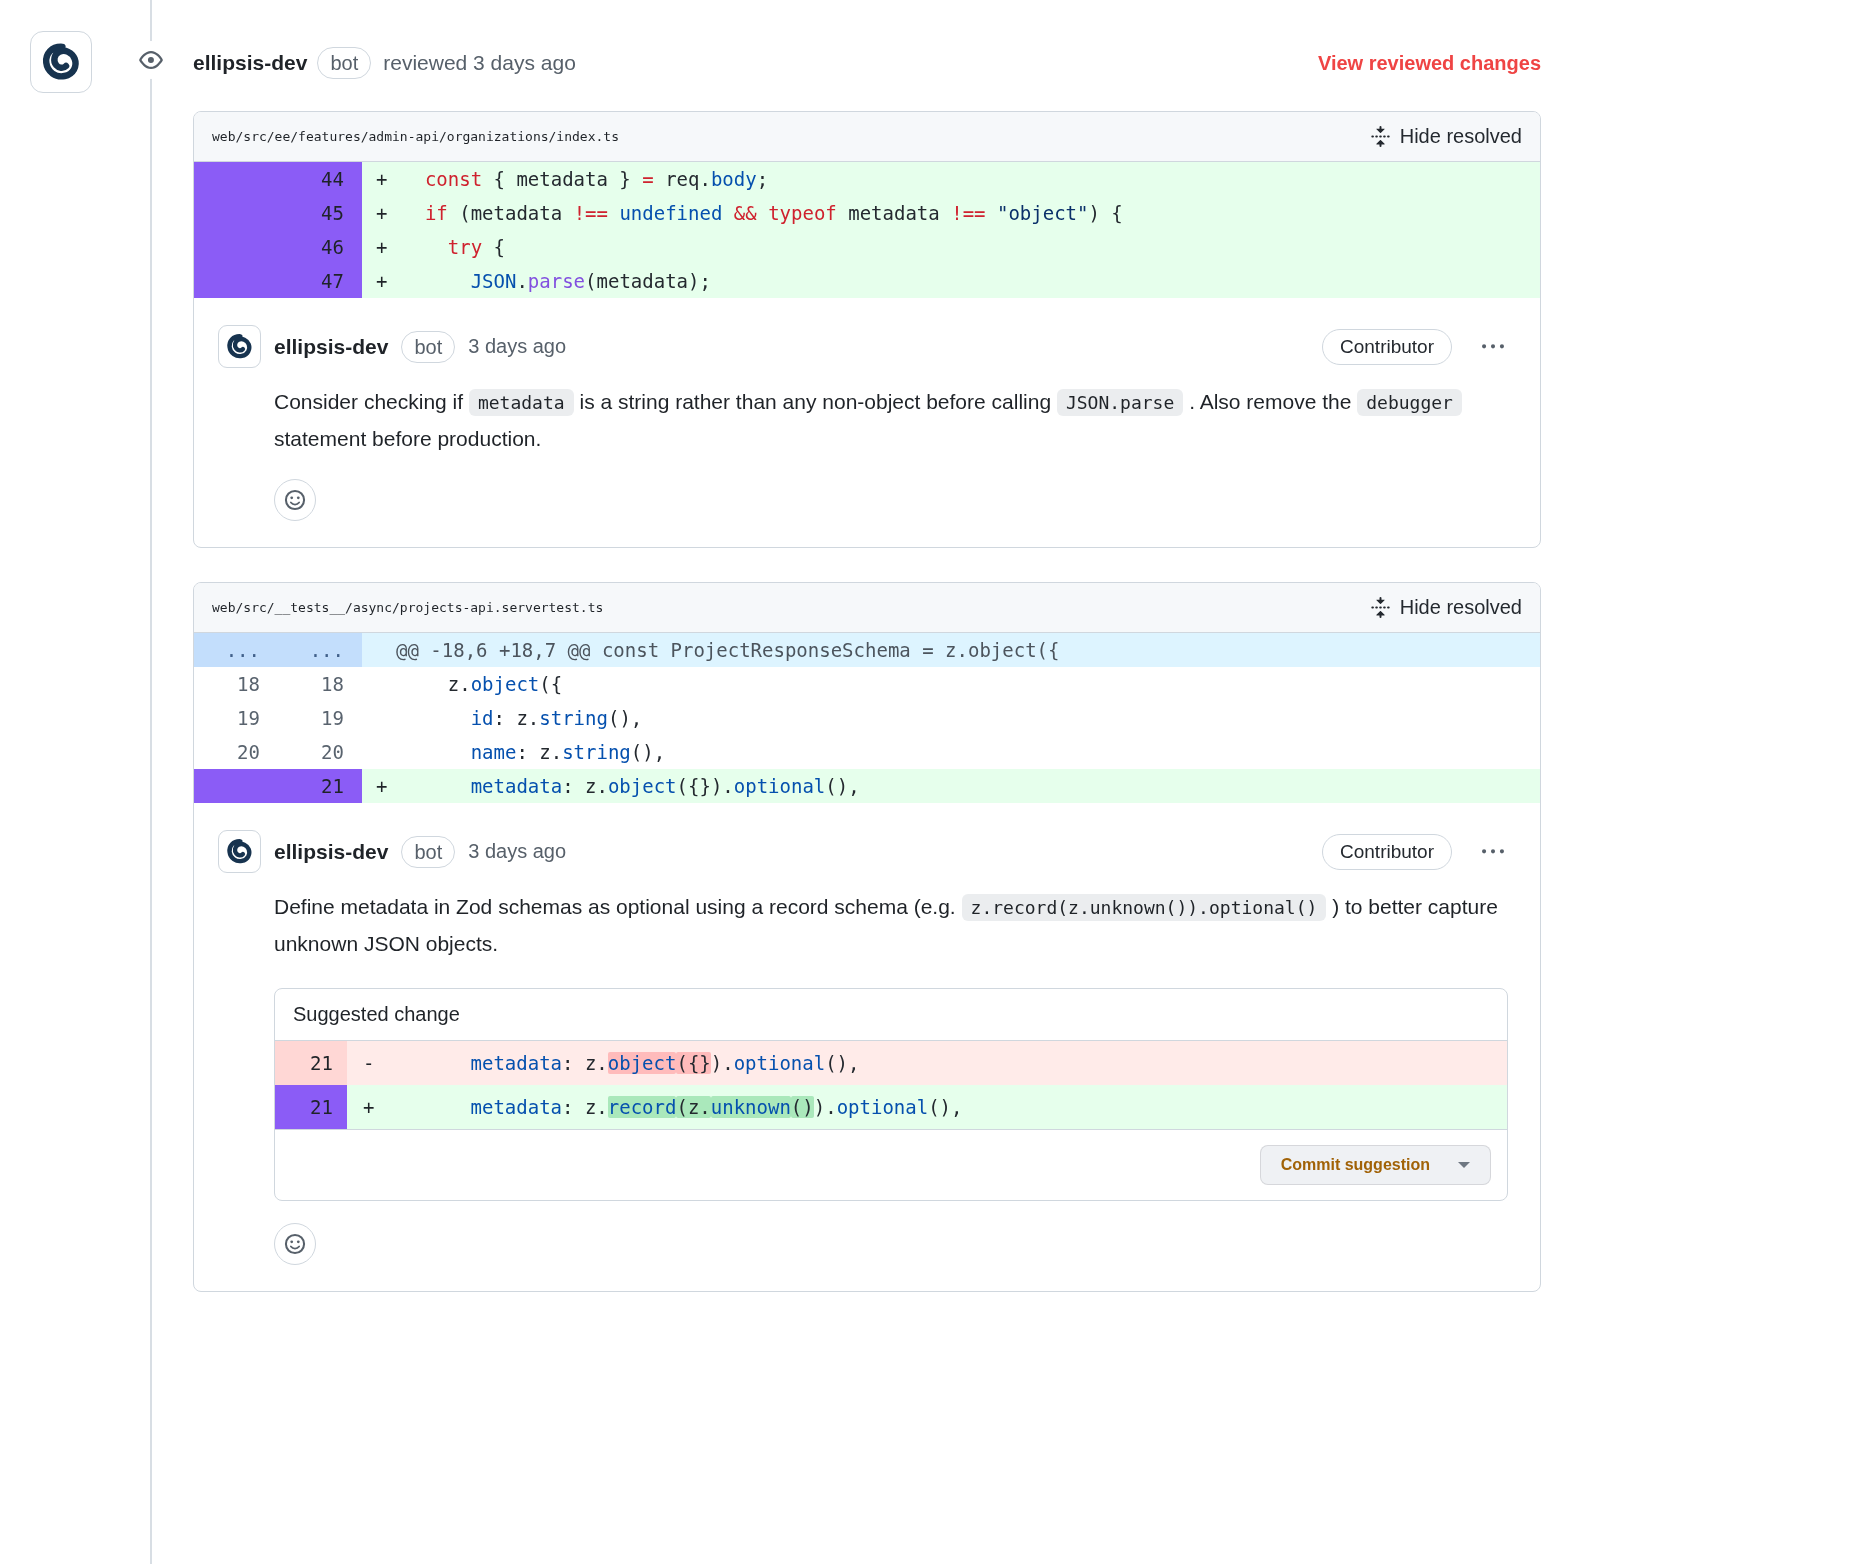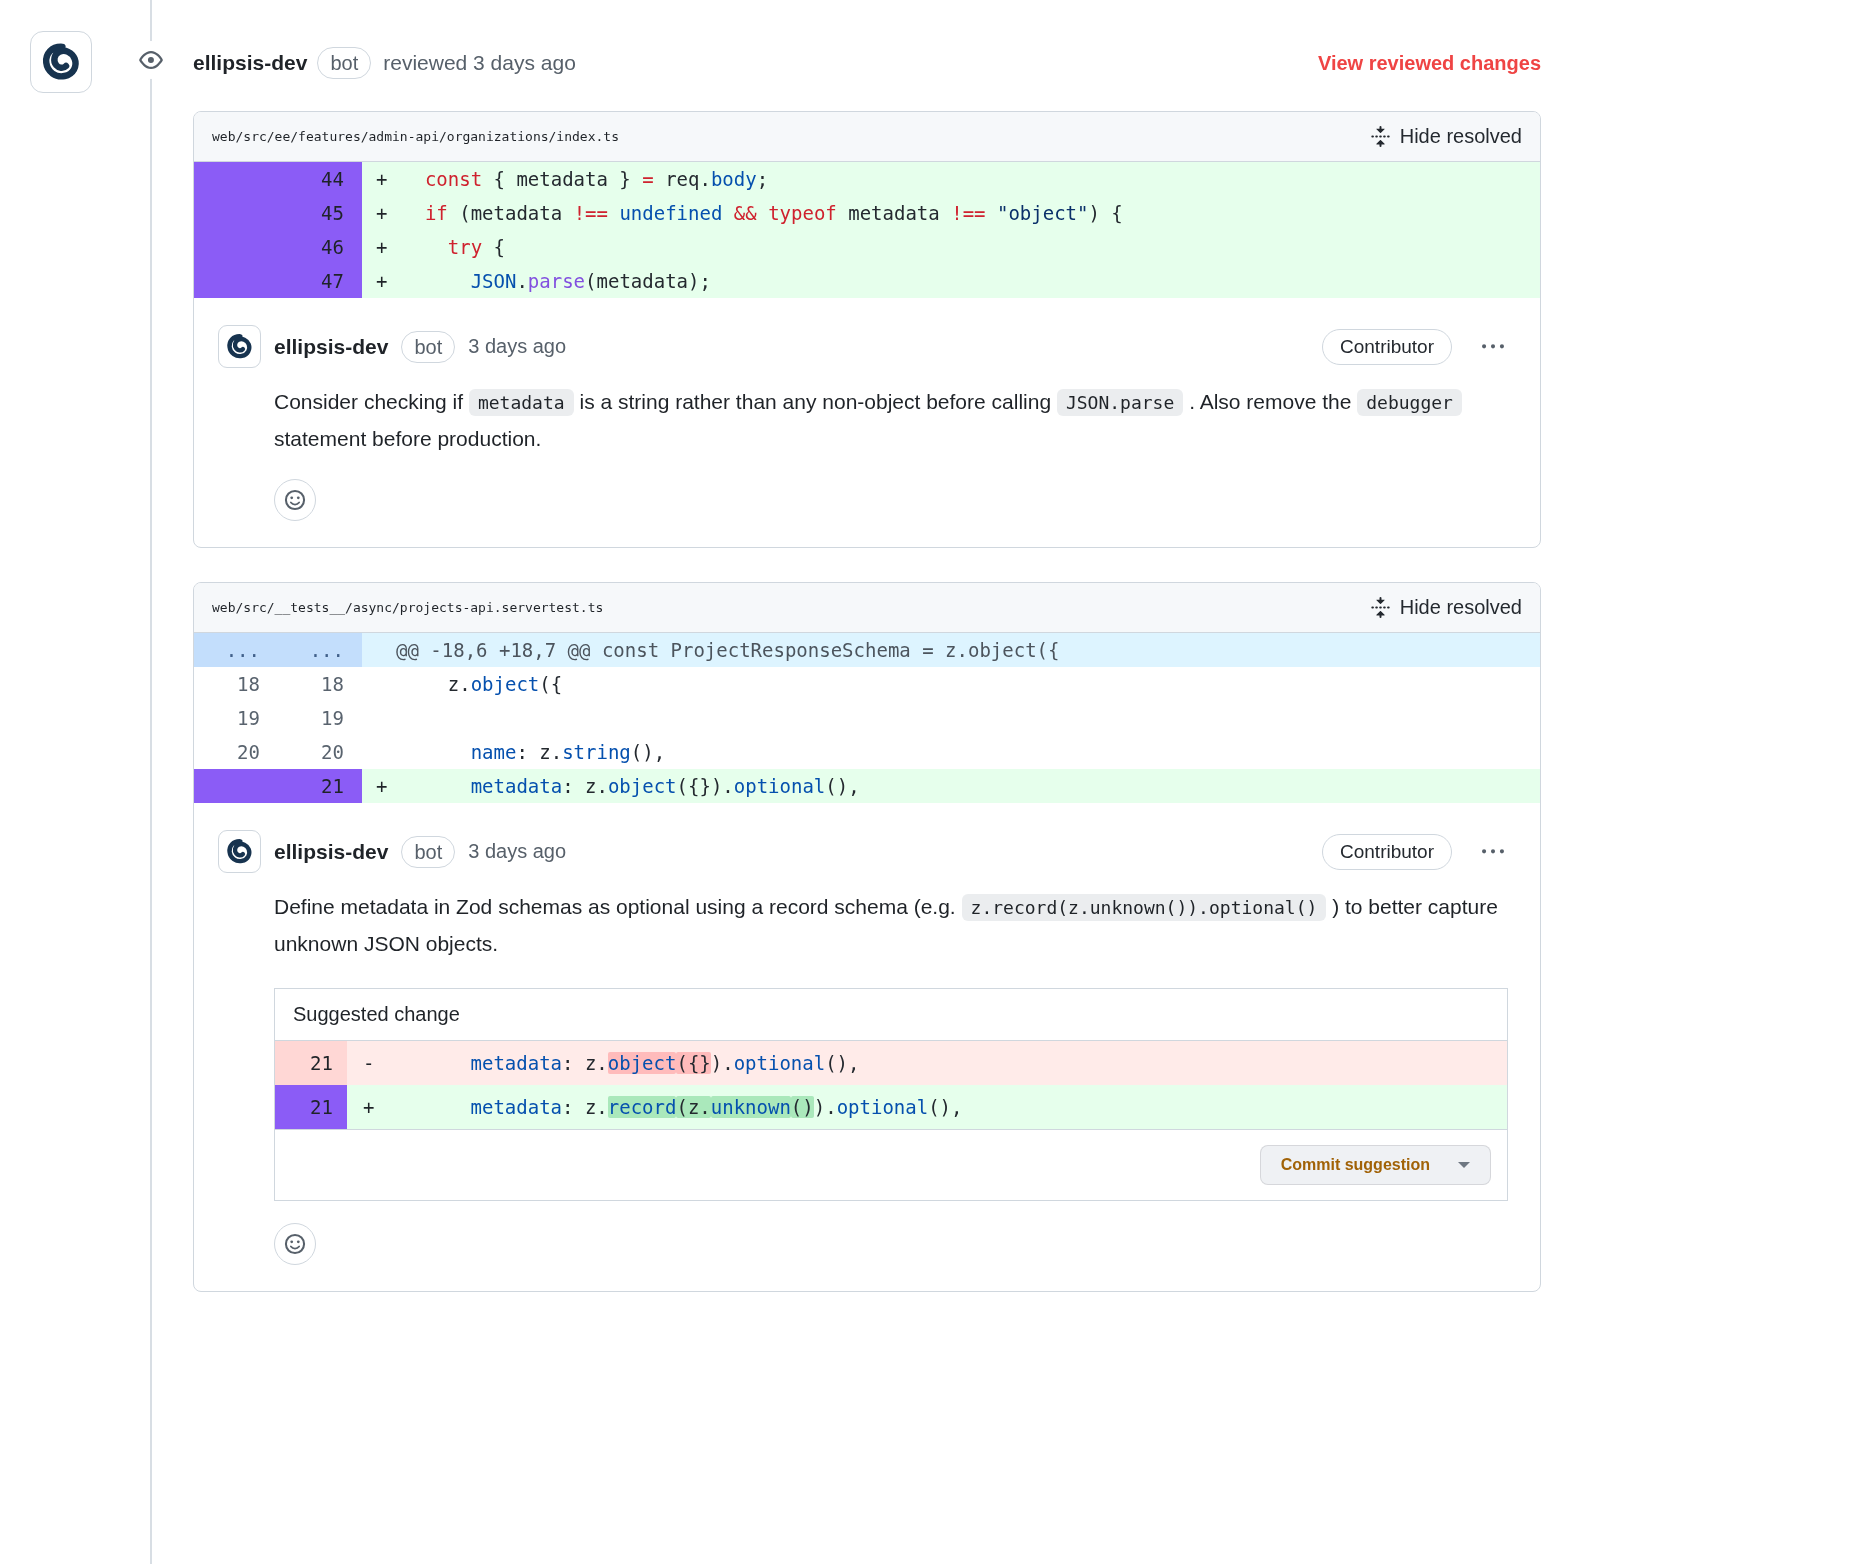--- a/index.html
+++ b/index.html
@@ -93,21 +93,21 @@
     background:rgba(175,184,193,.25);padding:3px 9px;border-radius:6px;white-space:nowrap;
   }
   .reaction-btn{
     margin:22px 0 0 56px;width:40px;height:40px;border-radius:50%;
     border:1px solid #d0d7de;background:#fff;display:flex;align-items:center;justify-content:center;
     cursor:pointer;
   }
 
   
   .suggestion{
-    margin:26px 0 0 56px;border:1px solid #d0d7de;border-radius:0;overflow:hidden;background:#fff;
+    margin:26px 0 0 56px;border:1px solid #d0d7de;border-radius:8px;overflow:hidden;background:#fff;
   }
   .sc-header{padding:14px 18px;font-size:20px;color:#1f2328;border-bottom:1px solid #d0d7de;}
   .s-rows{font-family:"DejaVu Sans Mono", monospace;font-size:19px;}
   .s-rows .drow{height:44px;line-height:44px;}
   .s-rows .ln{width:72px;padding-right:14px;}
   .s-rows .sign{width:32px;padding-left:16px;}
   .s-rows .code{padding-left:0;}
   .sc-footer{display:flex;justify-content:flex-end;padding:15px 16px;border-top:1px solid #d0d7de;}
   .commit-btn{
     display:flex;align-items:center;gap:28px;
@@ -237,20 +237,21 @@
           <div class="drow ctx">
             <span class="ln lo">18</span>
             <span class="ln lnew">18</span>
             <span class="sign"></span>
             <span class="code"><span class="tk-p">    z.</span><span class="tk-c">object</span><span class="tk-p">({</span></span>
           </div>
           <div class="drow ctx">
             <span class="ln lo">19</span>
             <span class="ln lnew">19</span>
             <span class="sign"></span>
+            <span class="code"><span class="tk-p">      </span><span class="tk-c">id</span><span class="tk-p">: z.</span><span class="tk-c">string</span><span class="tk-p">(),</span></span>
           </div>
           <div class="drow ctx">
             <span class="ln lo">20</span>
             <span class="ln lnew">20</span>
             <span class="sign"></span>
             <span class="code"><span class="tk-p">      </span><span class="tk-c">name</span><span class="tk-p">: z.</span><span class="tk-c">string</span><span class="tk-p">(),</span></span>
           </div>
           <div class="drow add">
             <span class="ln lo"></span>
             <span class="ln lnew">21</span>

